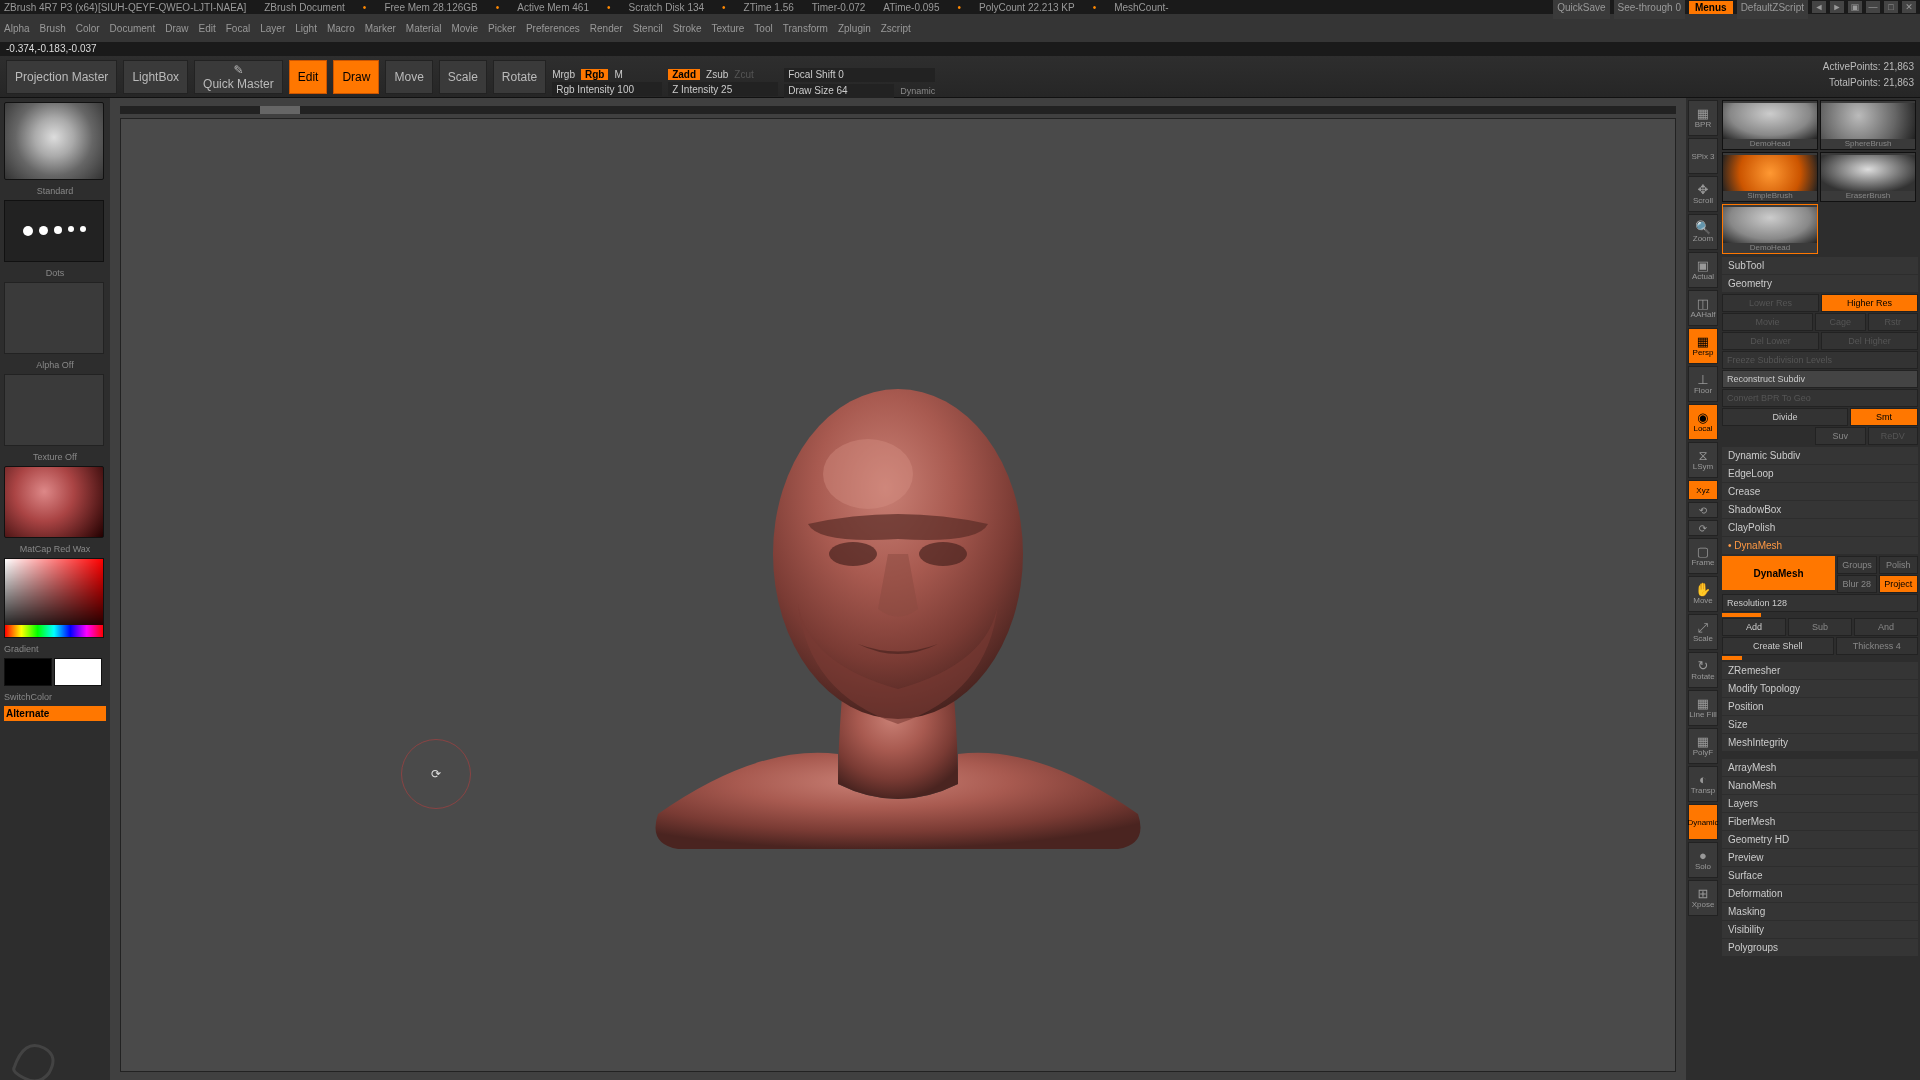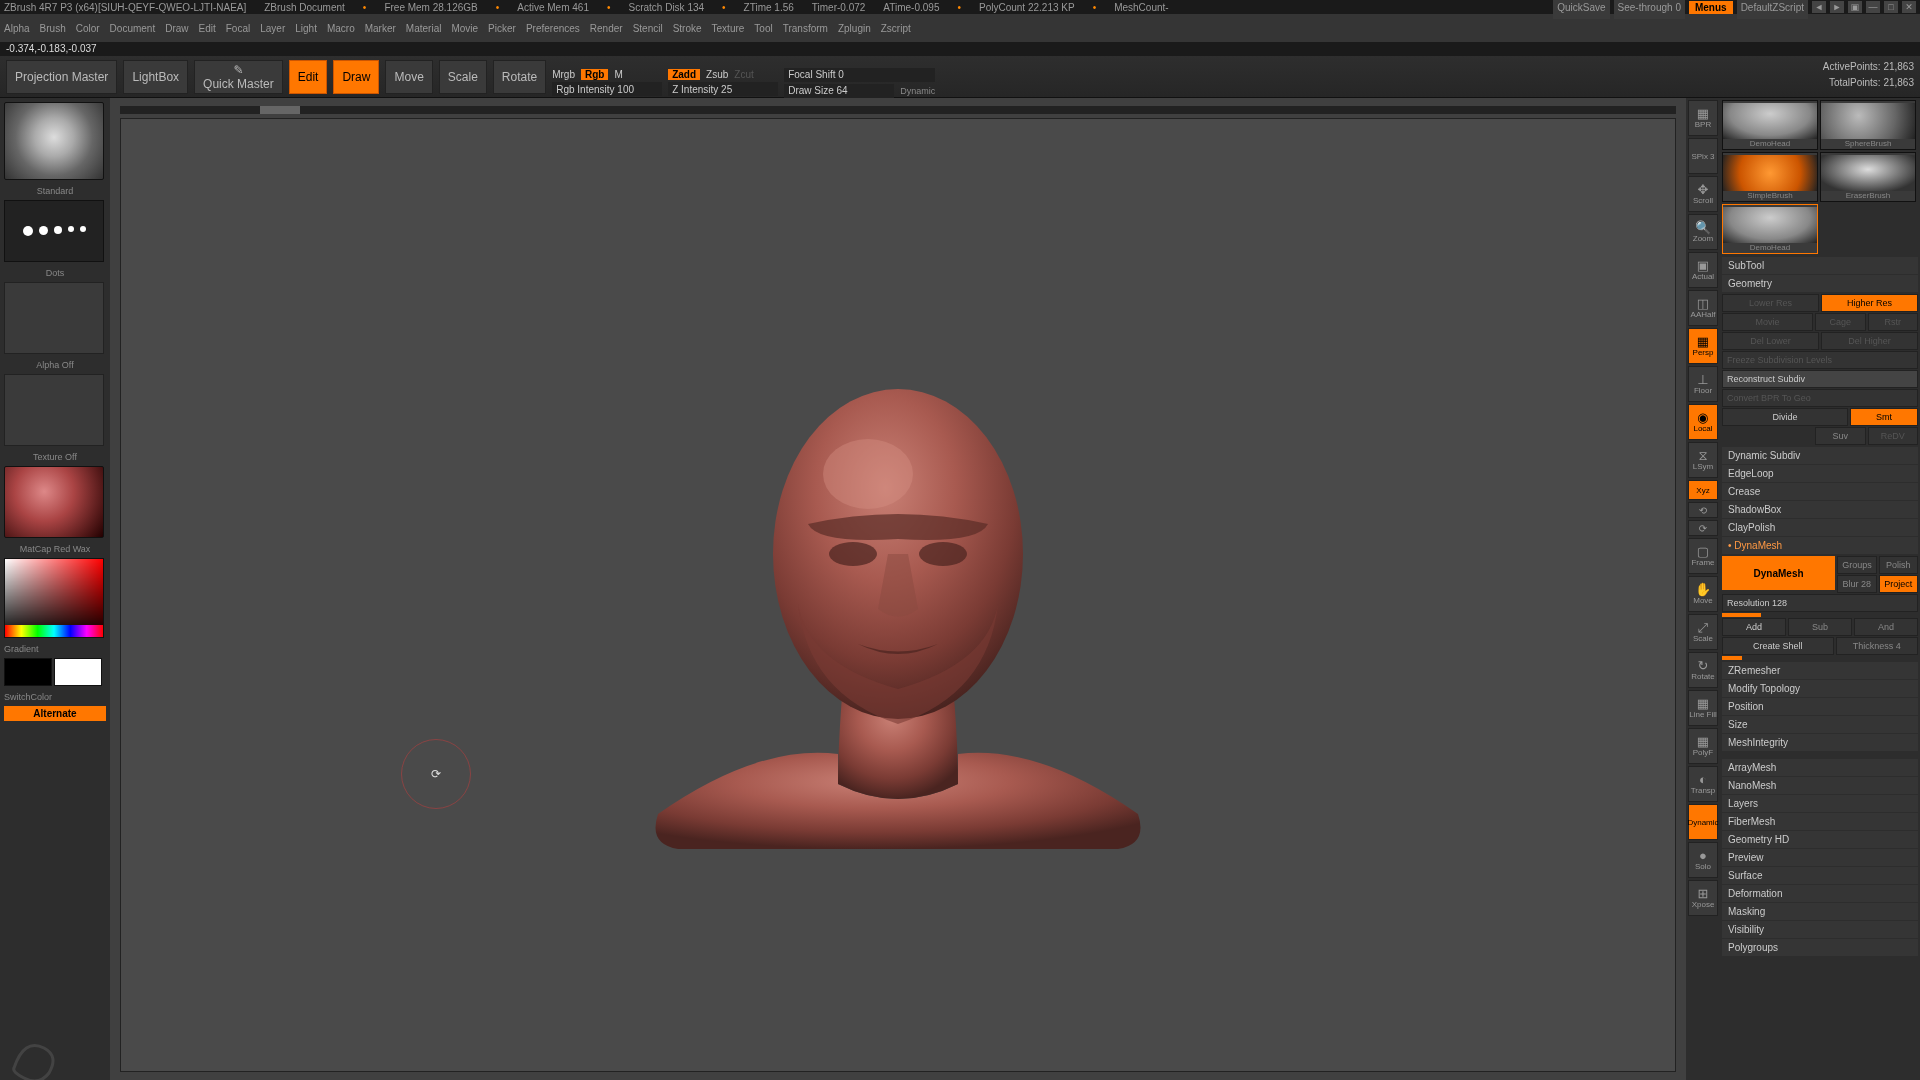--- a/index.html
+++ b/index.html
@@ -45,21 +45,21 @@
 .dots span:nth-child(2) { width: 9px; height: 9px; }
 .dots span:nth-child(3) { width: 8px; height: 8px; }
 .empty-thumb { width: 100px; height: 72px; background: #3a3a3a; border: 1px solid #222; }
 .mat-thumb { width: 100px; height: 72px; background: radial-gradient(circle at 40% 35%, #d88 0%, #a44 40%, #622 70%, #200 100%); border: 1px solid #111; border-radius: 2px; }
 .color-picker { width: 100px; height: 80px; background: linear-gradient(to right, #fff, #f00), linear-gradient(to bottom, transparent, #000); background-blend-mode: multiply; border: 1px solid #111; position: relative; }
 .color-picker::after { content:''; position:absolute; bottom:0; left:0; right:0; height:12px; background: linear-gradient(to right,#f00,#ff0,#0f0,#0ff,#00f,#f0f,#f00); }
 .swatch-row { display: flex; gap: 2px; }
 .swatch { width: 48px; height: 28px; border: 1px solid #111; }
 .sw-black { background: #000; }
 .sw-white { background: #fff; }
-.alt-btn { background: #ff7700; color: #000; text-align: center; padding: 2px; font-size: 10px; font-weight: bold; }
+.alt-btn { background: #ff7700; color: #000; text-align: left; padding: 2px; font-size: 10px; font-weight: bold; }
 .btlogo { margin-top: auto; width: 60px; height: 60px; opacity: 0.3; }
 
 
 .viewport-wrap { flex: 1; background: #404040; position: relative; padding: 8px 0; }
 .scrollstrip { height: 8px; background: #222; margin: 0 10px 4px 10px; position: relative; }
 .scrollstrip .thumb { position: absolute; left: 140px; width: 40px; top: 0; bottom: 0; background: #666; }
 .viewport { margin: 0 10px; height: calc(100% - 24px); background: #4a4a4a; border: 1px solid #222; position: relative; overflow: hidden; }
 .bust { position: absolute; left: 50%; top: 52%; transform: translate(-50%,-50%); width: 640px; height: 540px; }
 .cursor-ring { position: absolute; left: 280px; top: 620px; width: 70px; height: 70px; border: 1px solid rgba(200,60,60,0.5); border-radius: 50%; }
 .cursor-ring::after { content:'⟳'; position:absolute; left:50%; top:50%; transform:translate(-50%,-50%); color:#ddd; font-size:12px; }

